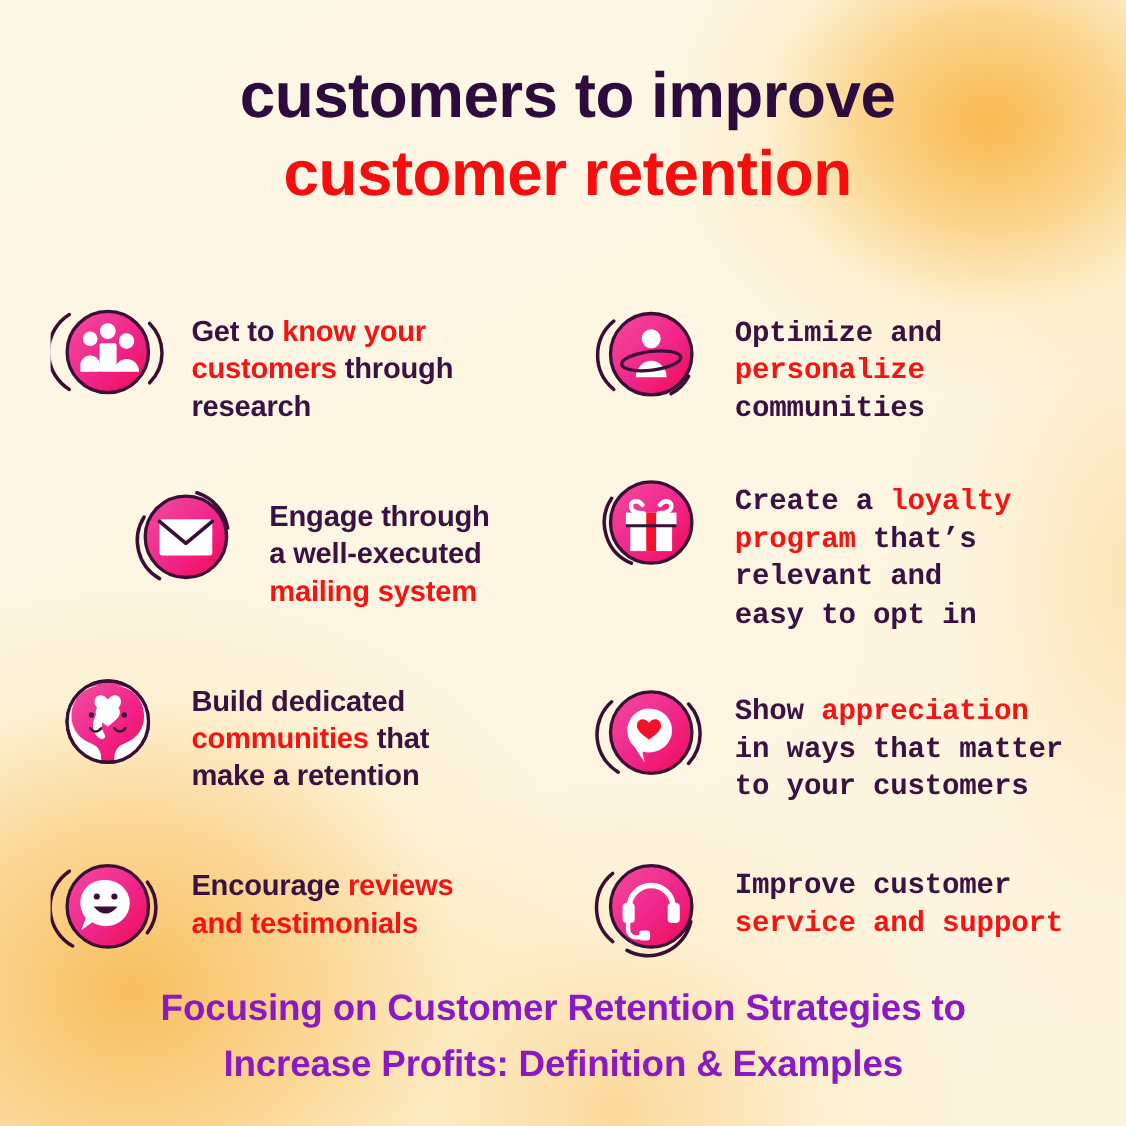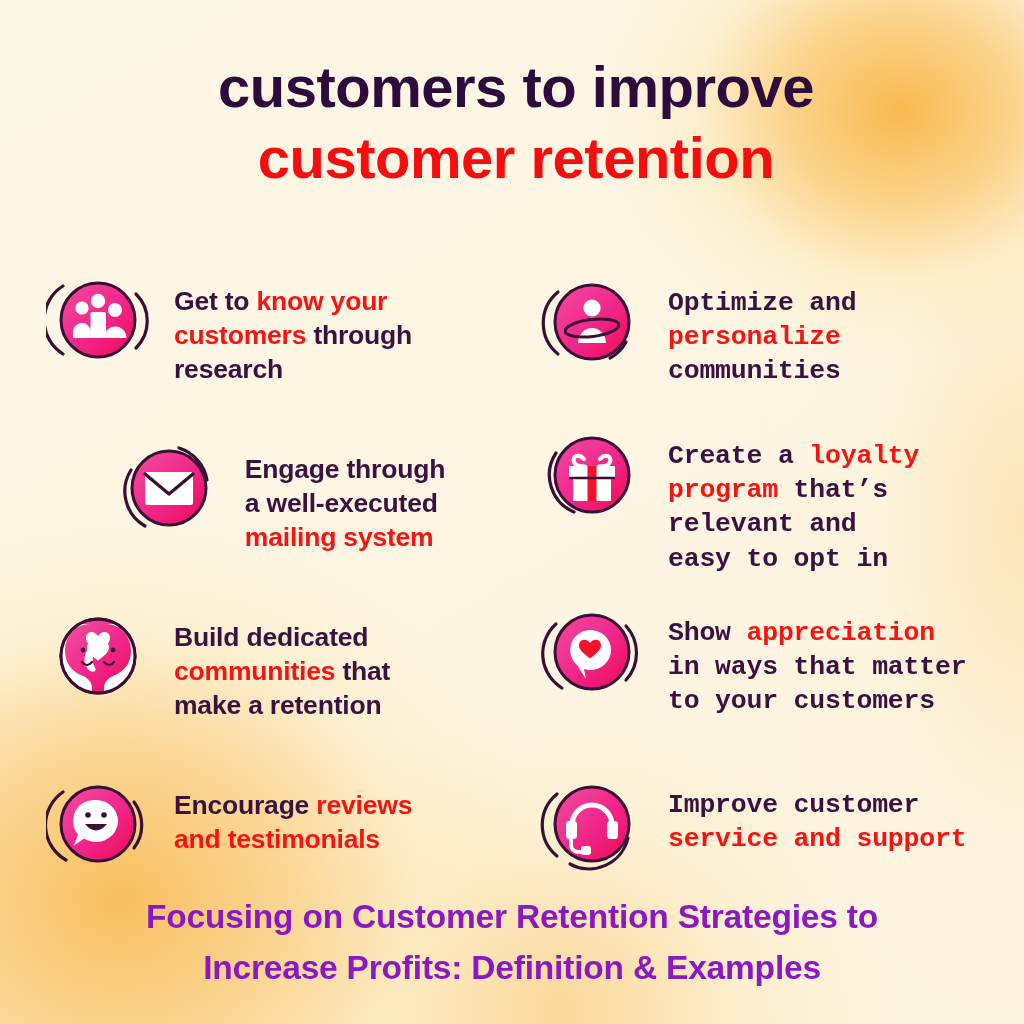--- a/index.html
+++ b/index.html
@@ -94,21 +94,21 @@
   .hl { color: #f51414; }
 
   
   .i0 { top: 0px; }
   .i1 { top: 168px; justify-content: center; }
   .i2 { top: 336px; }
   .i3 { top: 504px; }
 
   .r0 { top: 2px; }
   .r1 { top: 155px; }
-  .r2 { top: 332px; }
+  .r2 { top: 346px; }
   .r3 { top: 504px; }
 
   .item.right .item-text { max-width: 340px; }
 
   
   .caption {
     position: absolute;
     left: 0;
     top: 892px;
     width: 1024px;

